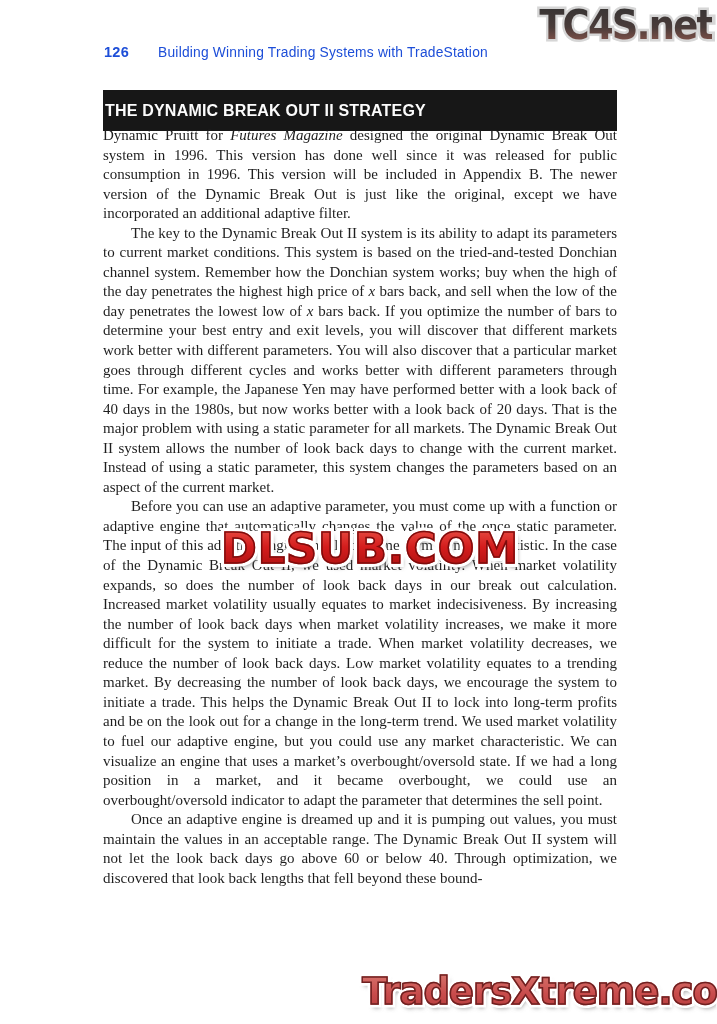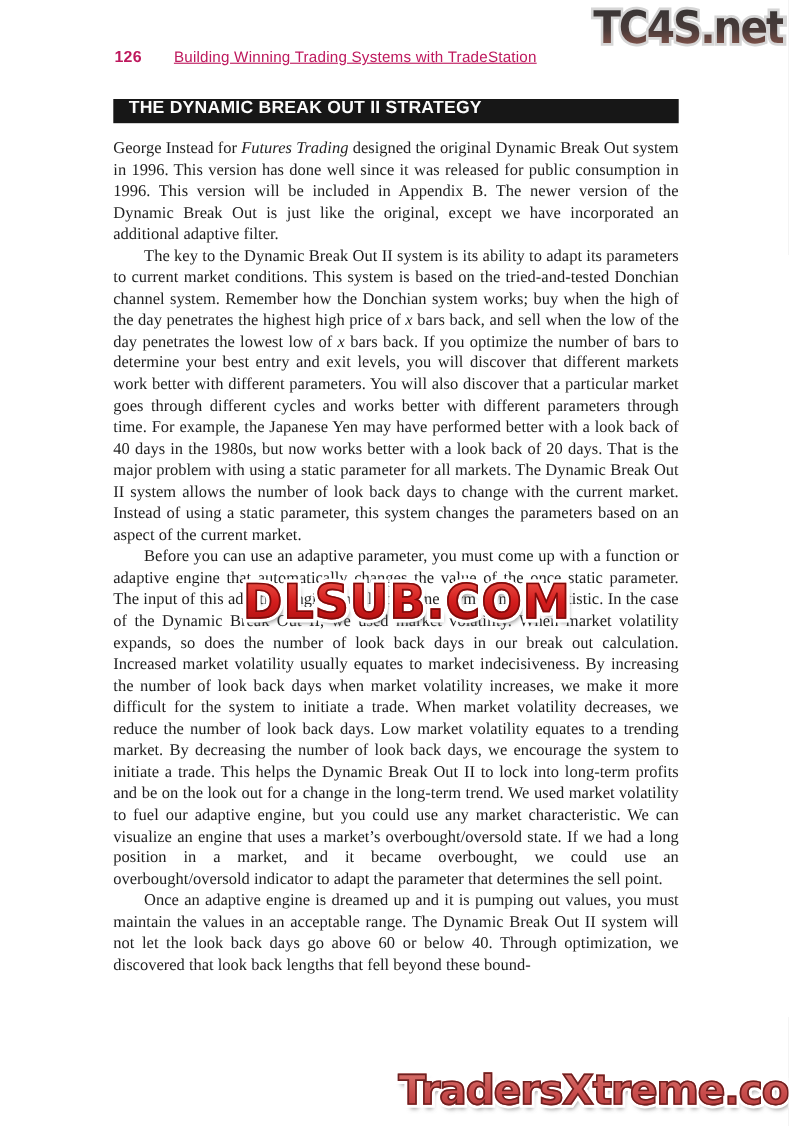--- a/index.html
+++ b/index.html
@@ -30,32 +30,32 @@
     position:relative;
     background:linear-gradient(180deg,#343333 5%,#4a3c3a 55%,#9c5c50 100%);
     -webkit-background-clip:text;background-clip:text;
     color:transparent;
   }
 
   
   .running-head{
     position:absolute;left:104px;top:44px;width:514px;
     font-family:"Liberation Sans", sans-serif;
-    color:#be185d;font-size:14px;
+    color:#1d4ed8;font-size:14px;
     display:flex;align-items:baseline;
   }
   .running-head .pagenum{font-weight:bold;font-size:14.5px;letter-spacing:.3px;}
-  .running-head .title{margin-left:29px;font-size:13.8px;letter-spacing:.2px;text-decoration:underline;}
+  .running-head .title{margin-left:29px;font-size:13.8px;letter-spacing:.2px;}
 
   
   .heading-bar{
-    position:absolute;left:103px;top:90px;width:514px;height:22px;
+    position:absolute;left:103px;top:90px;width:514px;height:41px;
     background:#171717;
-    display:flex;
-    box-sizing:border-box;padding-left:14px;
+    display:flex;align-items:center;
+    box-sizing:border-box;padding-left:2px;
   }
   .heading-bar span{
     font-family:"Liberation Sans", sans-serif;
     font-weight:bold;font-size:16px;letter-spacing:.2px;
     color:#fcfcfc;white-space:nowrap;
   }
 
   
   .body-text{
     position:absolute;left:103px;top:126px;width:514px;
@@ -107,21 +107,21 @@
   <div class="running-head">
     <span class="pagenum">126</span>
     <span class="title">Building Winning Trading Systems with TradeStation</span>
   </div>
 
   <div class="heading-bar">
     <span>THE DYNAMIC BREAK OUT II STRATEGY</span>
   </div>
 
   <div class="body-text">
-      <p><span>George Instead for </span><em>Futures Trading</em><span> designed the original Dynamic Break Out system in 1996. This version has done well since it was released for public consumption in 1996. This version will be included in Appendix B. The newer version of the Dynamic Break Out is just like the original, except we have incorporated an additional adaptive filter.</span></p>
+      <p><span>Dynamic Pruitt for </span><em>Futures Magazine</em><span> designed the original Dynamic Break Out system in 1996. This version has done well since it was released for public consumption in 1996. This version will be included in Appendix B. The newer version of the Dynamic Break Out is just like the original, except we have incorporated an additional adaptive filter.</span></p>
       <p class="indent"><span>The key to the Dynamic Break Out II system is its ability to adapt its parameters to current market conditions. This system is based on the tried-and-tested Donchian channel system. Remember how the Donchian system works; buy when the high of the day penetrates the highest high price of </span><em>x</em><span> bars back, and sell when the low of the day penetrates the lowest low of </span><em>x</em><span> bars back. If you optimize the number of bars to determine your best entry and exit levels, you will discover that different markets work better with different parameters. You will also discover that a particular market goes through different cycles and works better with different parameters through time. For example, the Japanese Yen may have performed better with a look back of 40 days in the 1980s, but now works better with a look back of 20 days. That is the major problem with using a static parameter for all markets. The Dynamic Break Out II system allows the number of look back days to change with the current market. Instead of using a static parameter, this system changes the parameters based on an aspect of the current market.</span></p>
       <p class="indent"><span>Before you can use an adaptive parameter, you must come up with a function or adaptive engine that automatically changes the value of the once static parameter. The input of this adaptive engine should be some form of market statistic. In the case of the Dynamic Break Out II, we used market volatility. When market volatility expands, so does the number of look back days in our break out calculation. Increased market volatility usually equates to market indecisiveness. By increasing the number of look back days when market volatility increases, we make it more difficult for the system to initiate a trade. When market volatility decreases, we reduce the number of look back days. Low market volatility equates to a trending market. By decreasing the number of look back days, we encourage the system to initiate a trade. This helps the Dynamic Break Out II to lock into long-term profits and be on the look out for a change in the long-term trend. We used market volatility to fuel our adaptive engine, but you could use any market characteristic. We can visualize an engine that uses a market’s overbought/oversold state. If we had a long position in a market, and it became overbought, we could use an overbought/oversold indicator to adapt the parameter that determines the sell point.</span></p>
       <p class="indent"><span>Once an adaptive engine is dreamed up and it is pumping out values, you must maintain the values in an acceptable range. The Dynamic Break Out II system will not let the look back days go above 60 or below 40. Through optimization, we discovered that look back lengths that fell beyond these bound-</span></p>
     </div>
 
   <div class="sticker dlsub">
     <span class="stroke">DLSUB.COM</span>
     <span class="fill">DLSUB.COM</span>
   </div>
 

